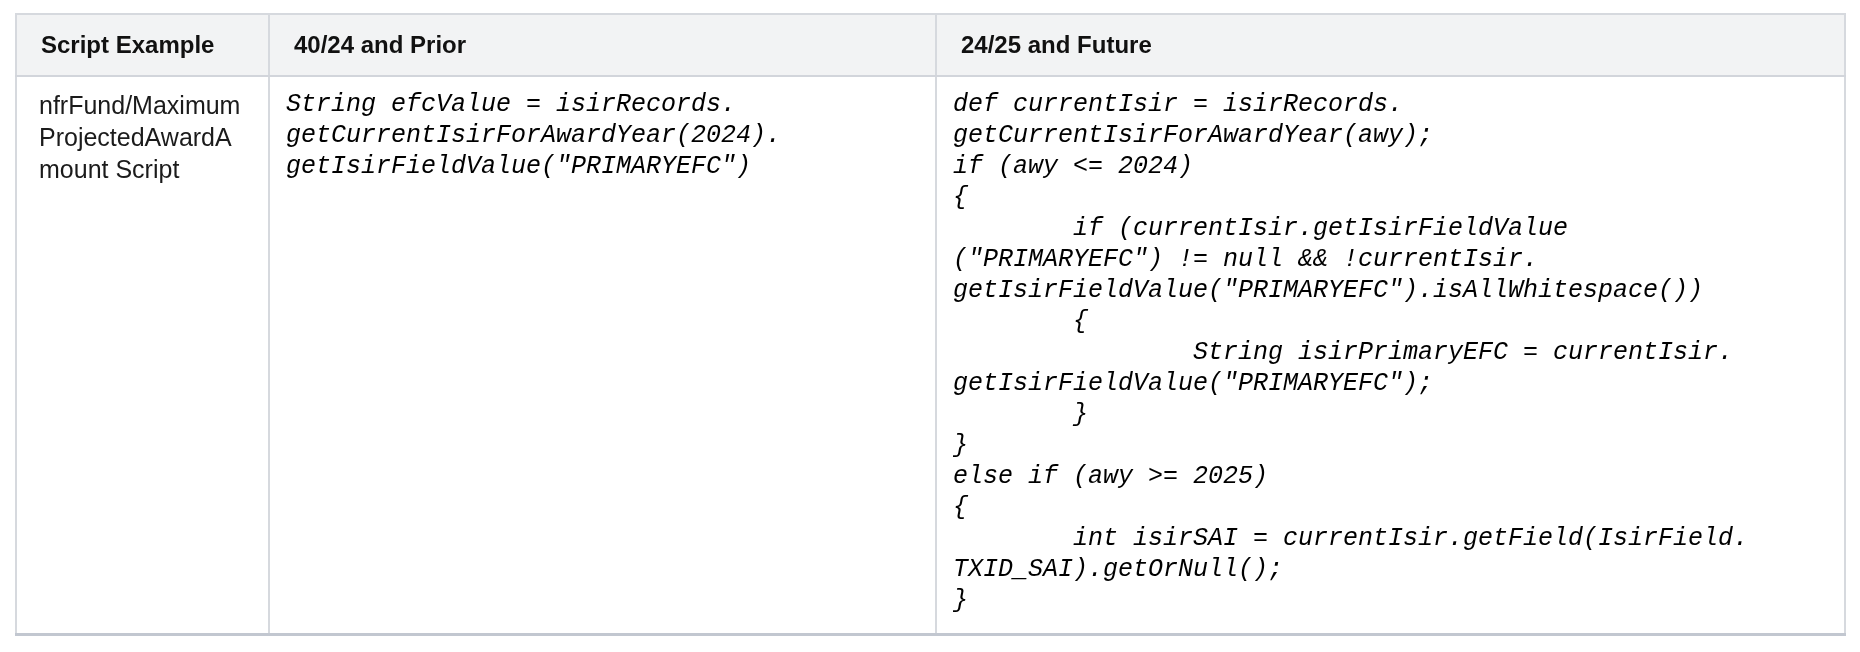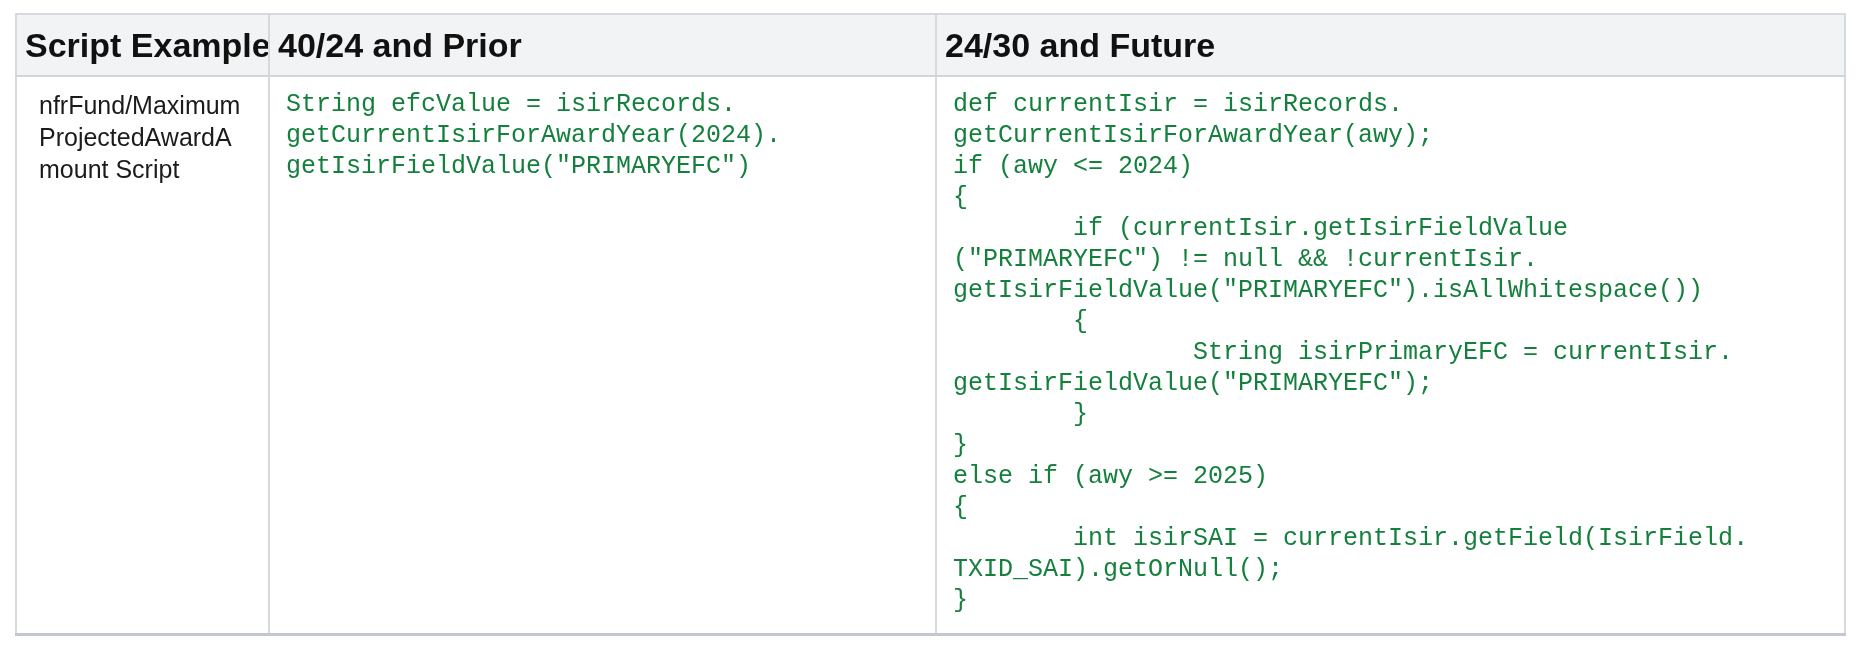--- a/index.html
+++ b/index.html
@@ -33,25 +33,25 @@
     border-bottom: 3px solid #c2c7d0;
   }
   col.c1 { width: 253px; }
   col.c2 { width: 667px; }
   col.c3 { width: 909px; }
   th.hdr {
     background: #f2f3f4;
     border: 2px solid #d6d9de;
     border-bottom: 2px solid #d2d5db;
     height: 60px;
-    padding: 0 8px;
+    padding: 0 24px;
     text-align: left;
     vertical-align: middle;
     font-weight: bold;
-    font-size: 34px;
+    font-size: 24px;
     color: #111111;
     white-space: nowrap;
     overflow: hidden;
   }
   td.cell {
     border: 2px solid #d6d9de;
     vertical-align: top;
     padding: 12px 22px;
     background: #ffffff;
   }
@@ -61,40 +61,41 @@
     color: #1b1b1b;
     overflow-wrap: break-word;
     word-break: break-word;
   }
   td.cell-code { padding: 12px 16px; }
   pre.code {
     margin: 0;
     font-family: "Liberation Mono", "DejaVu Sans Mono", monospace;
     font-size: 25px;
     line-height: 31px;
-    color: #15803d;
+    color: #000000;
     white-space: pre;
     overflow: hidden;
+    font-style: italic;
   }
 </style>
 </head>
 <body>
 
 <div class="page">
   <table class="compare">
     <colgroup>
       <col class="c1">
       <col class="c2">
       <col class="c3">
     </colgroup>
     <thead>
       <tr>
         <th class="hdr">Script Example</th>
         <th class="hdr">40/24 and Prior</th>
-        <th class="hdr">24/30 and Future</th>
+        <th class="hdr">24/25 and Future</th>
       </tr>
     </thead>
     <tbody>
       <tr>
         <td class="cell cell-name">
           <span>nfrFund/MaximumProjectedAwardAmount Script</span>
         </td>
         <td class="cell cell-code">
           <pre class="code">String efcValue = isirRecords.
 getCurrentIsirForAwardYear(2024).

